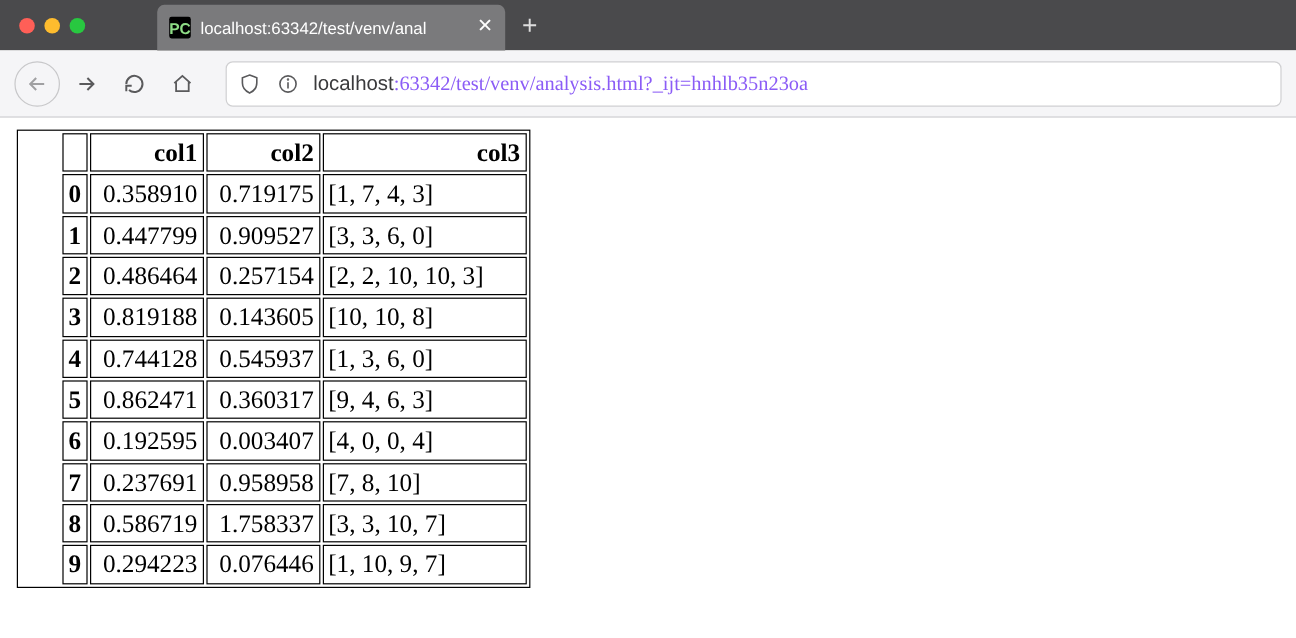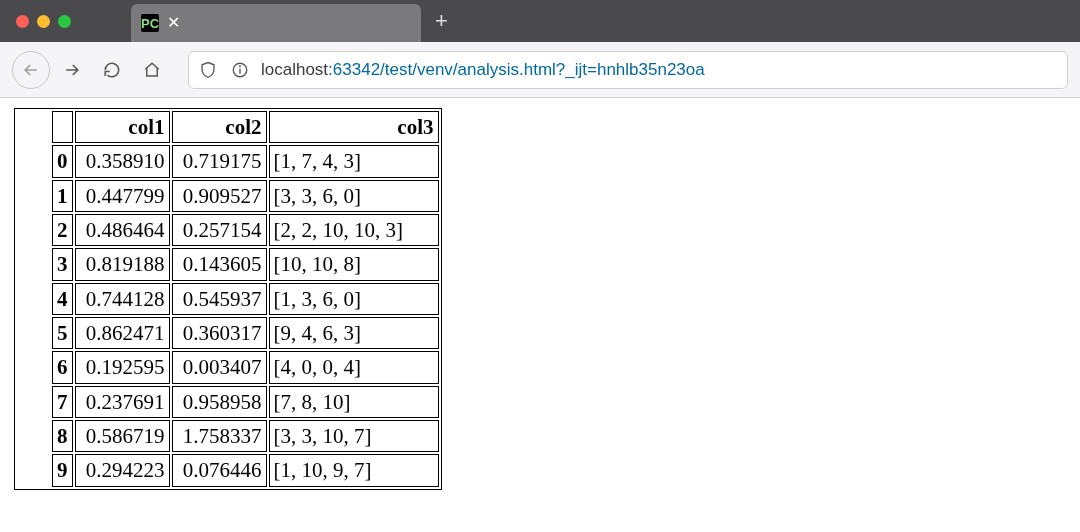--- a/index.html
+++ b/index.html
@@ -115,21 +115,21 @@
       color: #5a5a5c;
     }
     .url-icon svg { width: 18px; height: 18px; }
     .url-text {
       font-size: 17px;
       color: #3a3a3c;
       white-space: nowrap;
       flex: 1;
       overflow: hidden;
     }
-    .url-text .gray { color: #0369a1; }
+    .url-text .gray { color: #8b5cf6; font-family: Liberation Serif, serif; }
     
     .content {
       padding: 10px 14px;
     }
     table.dataframe {
       border-collapse: separate;
       border-spacing: 2px;
       border: 1px solid #000;
       font-size: 21px;
       font-family: "Times New Roman", Times, serif;
@@ -165,20 +165,21 @@
 <body>
 
 <div class="tab-strip">
   <div class="traffic-lights">
     <span class="dot red"></span>
     <span class="dot yellow"></span>
     <span class="dot green"></span>
   </div>
   <div class="tab">
     <div class="favicon">PC</div>
+    <div class="tab-title">localhost:63342/test/venv/anal</div>
     <div class="tab-close">✕</div>
   </div>
   <div class="new-tab">+</div>
 </div>
 
 <div class="toolbar">
   <div class="nav-btn back">
     <svg viewBox="0 0 24 24" fill="none" stroke="currentColor" stroke-width="2">
         <path d="M19 12H5M11 18l-6-6 6-6"></path>
       </svg>

